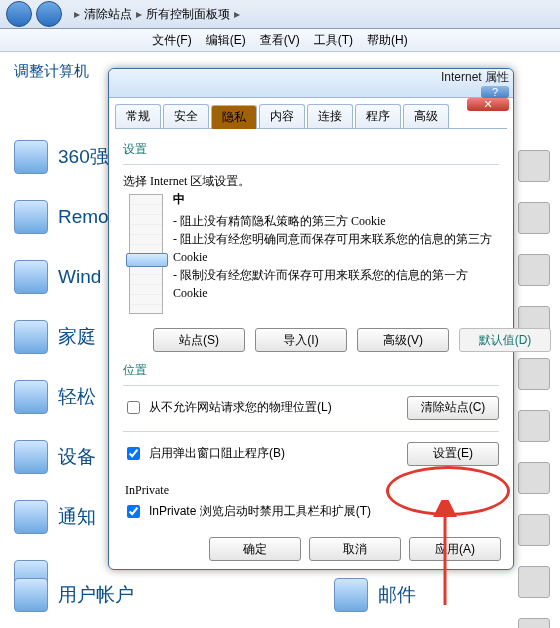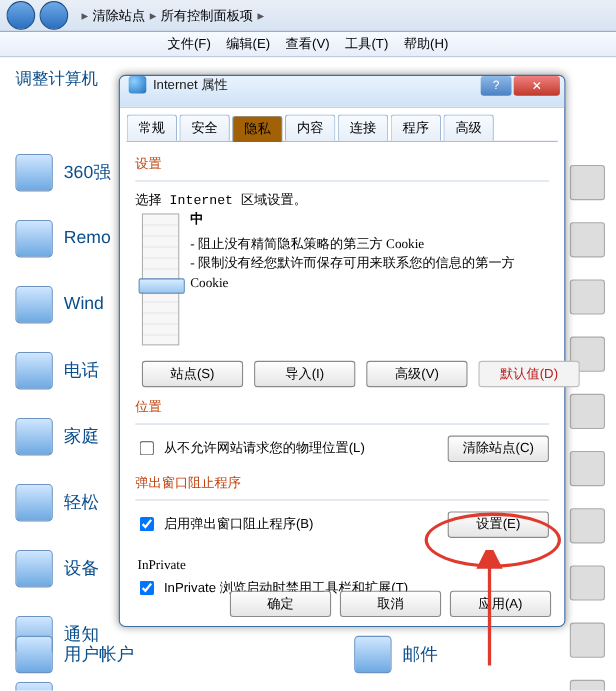--- a/index.html
+++ b/index.html
@@ -7,47 +7,47 @@
   
   .topbar{height:28px;background:linear-gradient(#e9eff7,#d7e3f3);border-bottom:1px solid #8a9bb2;display:flex;align-items:center;padding:0 6px;gap:4px;}
   .topbar .nav{width:24px;height:24px;border-radius:50%;background:linear-gradient(#6fa9e6,#2a6fc0);border:1px solid #1e4e86;}
   .breadcrumb{display:flex;align-items:center;gap:4px;margin-left:8px;color:#000;}
   .breadcrumb .sep{color:#555;}
   .menubar{height:22px;background:linear-gradient(#f7faff,#e7eef8);border-bottom:1px solid #b9c7da;display:flex;align-items:center;gap:14px;padding:0 10px;justify-content:center;}
   .menubar span{cursor:default;}
   .pagehead{padding:10px 14px 4px;font-size:15px;color:#0a4e8c;}
   
   .cp-list{position:absolute;left:14px;top:140px;display:flex;flex-direction:column;gap:26px;}
-  .cp-item{display:flex;align-items:center;gap:10px;color:#0a4e8c;font-size:16px;}
+  .cp-item{display:flex;align-items:center;gap:10px;color:#0a4e8c;font-size:19px;}
   .cp-item .ic{width:32px;height:32px;border-radius:4px;background:linear-gradient(#cfe6ff,#6ea9e2);border:1px solid #6a93c1;}
   
   .right-icons{position:absolute;right:10px;top:150px;display:flex;flex-direction:column;gap:20px;}
   .right-icons div{width:30px;height:30px;background:#ddd;border:1px solid #aaa;border-radius:3px;}
   
   .dialog{position:absolute;left:108px;top:68px;width:404px;height:500px;border:1px solid #3b6ea5;border-radius:6px;background:#fff;box-shadow:0 0 8px rgba(0,0,0,.4);}
-  .titlebar{height:28px;background:linear-gradient(#eaf3fd,#cfe2f7);border-bottom:1px solid #9db8d8;border-radius:6px 6px 0 0;display:flex;align-items:flex-start;padding:0 4px 0 8px;}
+  .titlebar{height:28px;background:linear-gradient(#eaf3fd,#cfe2f7);border-bottom:1px solid #9db8d8;border-radius:6px 6px 0 0;display:flex;align-items:flex-end;padding:0 4px 0 8px;flex-direction:column;}
   .titlebar .ic{width:16px;height:16px;margin-right:6px;background:radial-gradient(circle at 30% 30%,#8fd0ff,#1b6fbf);border-radius:3px;}
   .titlebar .ttl{flex:1;color:#1a1a1a;}
   .winbtn{width:28px;height:18px;margin-left:2px;border-radius:3px;display:flex;align-items:center;justify-content:center;font-size:11px;color:#fff;}
   .winbtn.help{background:linear-gradient(#8fb9e8,#4b82c4);} 
   .winbtn.close{width:42px;background:linear-gradient(#f08080,#c0392b);} 
   .tabs{display:flex;margin:6px 6px 0 6px;border-bottom:1px solid #9db8d8;}
   .tab{padding:3px 10px;border:1px solid #9db8d8;border-bottom:none;margin-right:2px;background:linear-gradient(#f7fbff,#e7eef8);border-radius:3px 3px 0 0;cursor:default;}
   .tab.active{background:#a16207;position:relative;top:1px;}
   .pane{padding:8px 14px 8px 14px;}
-  .grp-title{color:#c2410c;margin:4px 0 6px 0;}
+  .grp-title{color:#0f766e;margin:4px 0 6px 0;}
   .hr{height:1px;background:#cdd8e6;margin-bottom:8px;}
   .zone-row{display:flex;gap:10px;}
   .slider{width:32px;height:118px;border:1px solid #b0b0b0;background:repeating-linear-gradient(#f7f7f7,#f7f7f7 9px,#eee 9px,#eee 10px);position:relative;margin:4px 0 6px 6px;}
   .slider .thumb{position:absolute;left:-4px;top:58px;width:40px;height:12px;background:linear-gradient(#d7ecff,#9ac7f1);border:1px solid #5a86b7;border-radius:2px;}
   .zone-text{flex:1;font-size:12px;line-height:1.5;font-family:"SimSun",serif;}
   .zone-text b{display:block;margin-bottom:4px;}
-  .btnrow{display:flex;gap:10px;margin:8px 0 10px 6px;}
+  .btnrow{display:flex;gap:10px;margin:8px 0 10px 30px;}
   .btn{min-width:74px;height:22px;border:1px solid #8a8a8a;background:linear-gradient(#fefefe,#e5e5e5);border-radius:3px;display:flex;align-items:center;justify-content:center;padding:0 8px;cursor:default;}
-  .btn.disabled{color:#b91c1c;border-color:#bdbdbd;background:#f3f3f3;}
+  .btn.disabled{color:#0f766e;border-color:#bdbdbd;background:#f3f3f3;}
   .chk{display:flex;align-items:center;gap:6px;margin:4px 0;}
   .chk input{width:13px;height:13px;}
   .loc-row,.pop-row{display:flex;align-items:center;justify-content:space-between;margin:4px 0;}
   .fieldset{margin-bottom:10px;}
   .dlg-footer{position:absolute;bottom:8px;right:12px;display:flex;gap:8px;margin-left:32px;}
   
   .ellipse{position:absolute;border:3px solid #e03a2f;border-radius:50%;pointer-events:none;}
   .arrow-svg{position:absolute;pointer-events:none;}
   
   .cp-bottom{position:absolute;left:14px;top:578px;display:flex;gap:200px;}
@@ -84,24 +84,20 @@
   <div class="cp-item">
         <div class="ic"></div>
         <span>Remo</span>
       </div>
   <div class="cp-item">
         <div class="ic"></div>
         <span>Wind</span>
       </div>
   <div class="cp-item">
         <div class="ic"></div>
-        <span>电话</span>
-      </div>
-  <div class="cp-item">
-        <div class="ic"></div>
         <span>家庭</span>
       </div>
   <div class="cp-item">
         <div class="ic"></div>
         <span>轻松</span>
       </div>
   <div class="cp-item">
         <div class="ic"></div>
         <span>设备</span>
       </div>
@@ -141,28 +137,29 @@
     <div class="tab">内容</div>
     <div class="tab">连接</div>
     <div class="tab">程序</div>
     <div class="tab">高级</div>
   </div>
 
   <div class="pane">
     <div class="fieldset">
       <div class="grp-title">设置</div>
       <div class="hr"></div>
-      <div style="font-family:Liberation Mono, monospace;">选择 Internet 区域设置。</div>
+      <div style="font-family:Liberation Serif, serif;">选择 Internet 区域设置。</div>
       <div class="zone-row">
         <div class="slider">
               <div class="thumb"></div>
             </div>
         <div class="zone-text">
           <b>中</b>
           <div>- 阻止没有精简隐私策略的第三方 Cookie</div>
+          <div>- 阻止没有经您明确同意而保存可用来联系您的信息的第三方 Cookie</div>
           <div>- 限制没有经您默许而保存可用来联系您的信息的第一方 Cookie</div>
         </div>
       </div>
       <div class="btnrow">
         <div class="btn">站点(S)</div>
         <div class="btn">导入(I)</div>
         <div class="btn">高级(V)</div>
         <div class="btn disabled">默认值(D)</div>
       </div>
     </div>
@@ -173,21 +170,20 @@
       <div class="loc-row">
         <label class="chk">
           <input type="checkbox" style="">
           <span>从不允许网站请求您的物理位置(L)</span>
         </label>
         <div class="btn">清除站点(C)</div>
       </div>
     </div>
 
     <div class="fieldset">
-      <div class="grp-title">弹出窗口阻止程序</div>
       <div class="hr"></div>
       <div class="pop-row">
         <label class="chk">
           <input type="checkbox" checked="" style="">
           <span>启用弹出窗口阻止程序(B)</span>
         </label>
         <div class="btn">设置(E)</div>
       </div>
       <div style="margin:16px 0 2px 2px;font-family:SimSun,serif;">InPrivate</div>
       <label class="chk">

